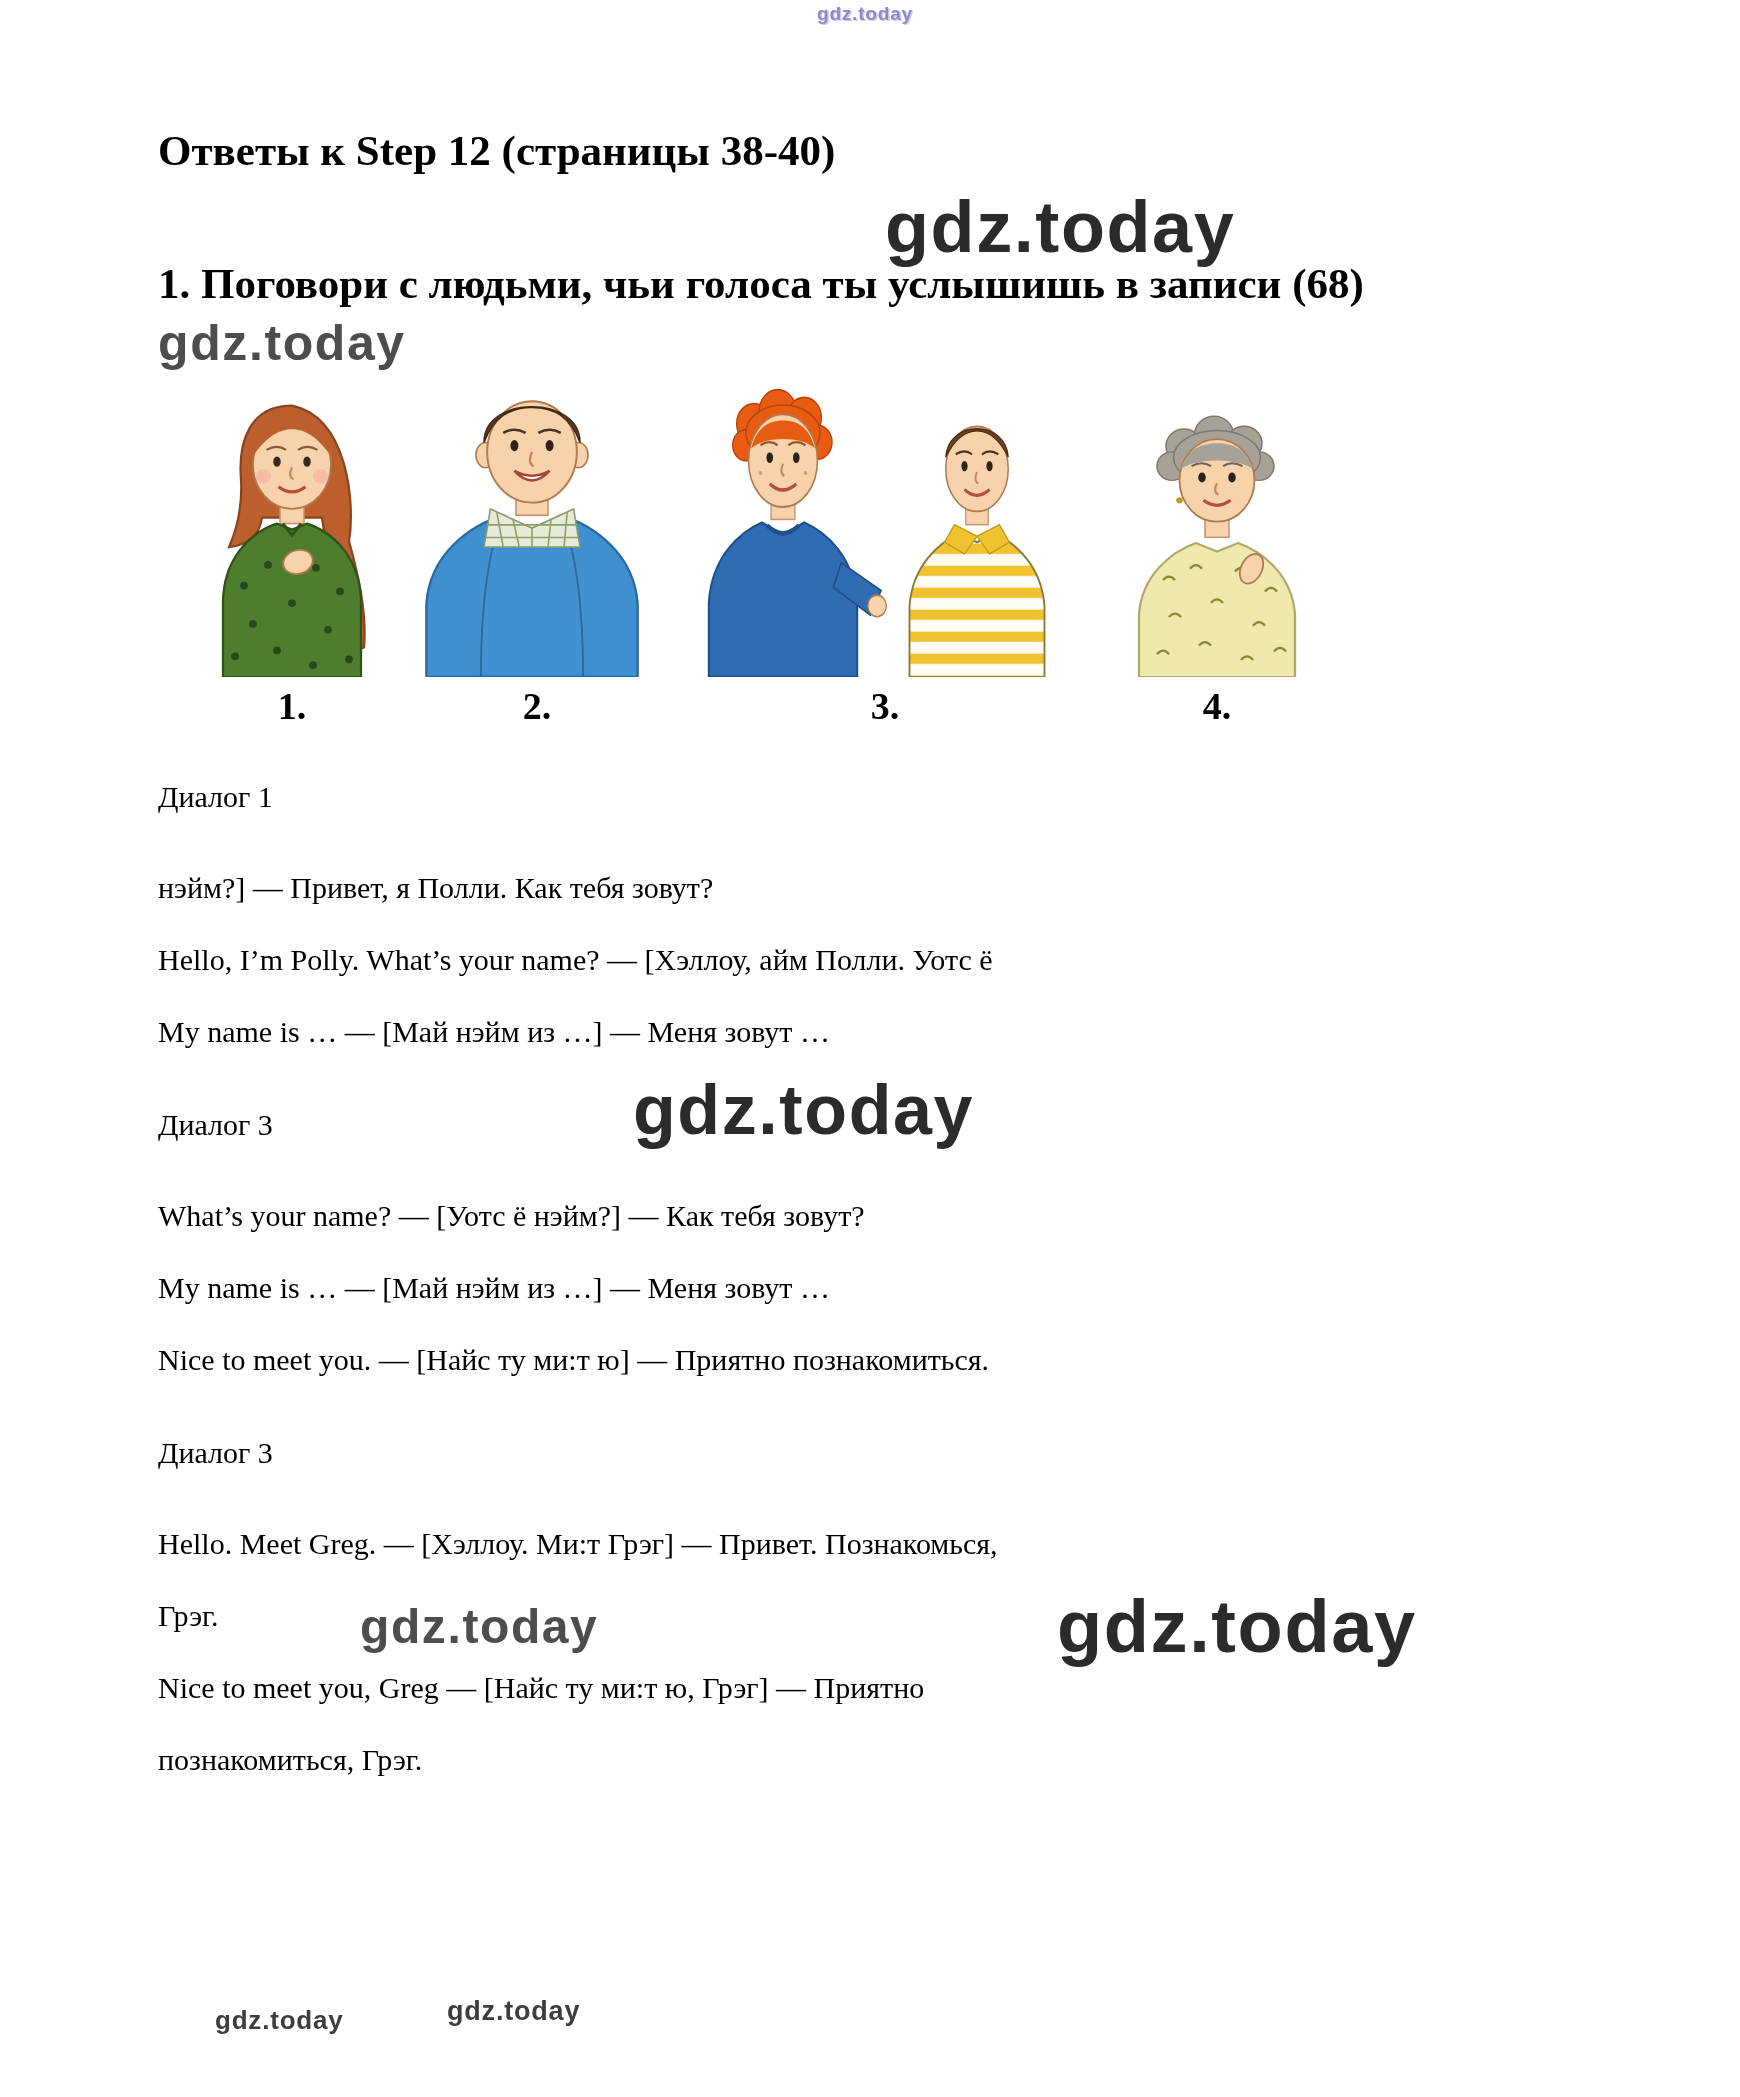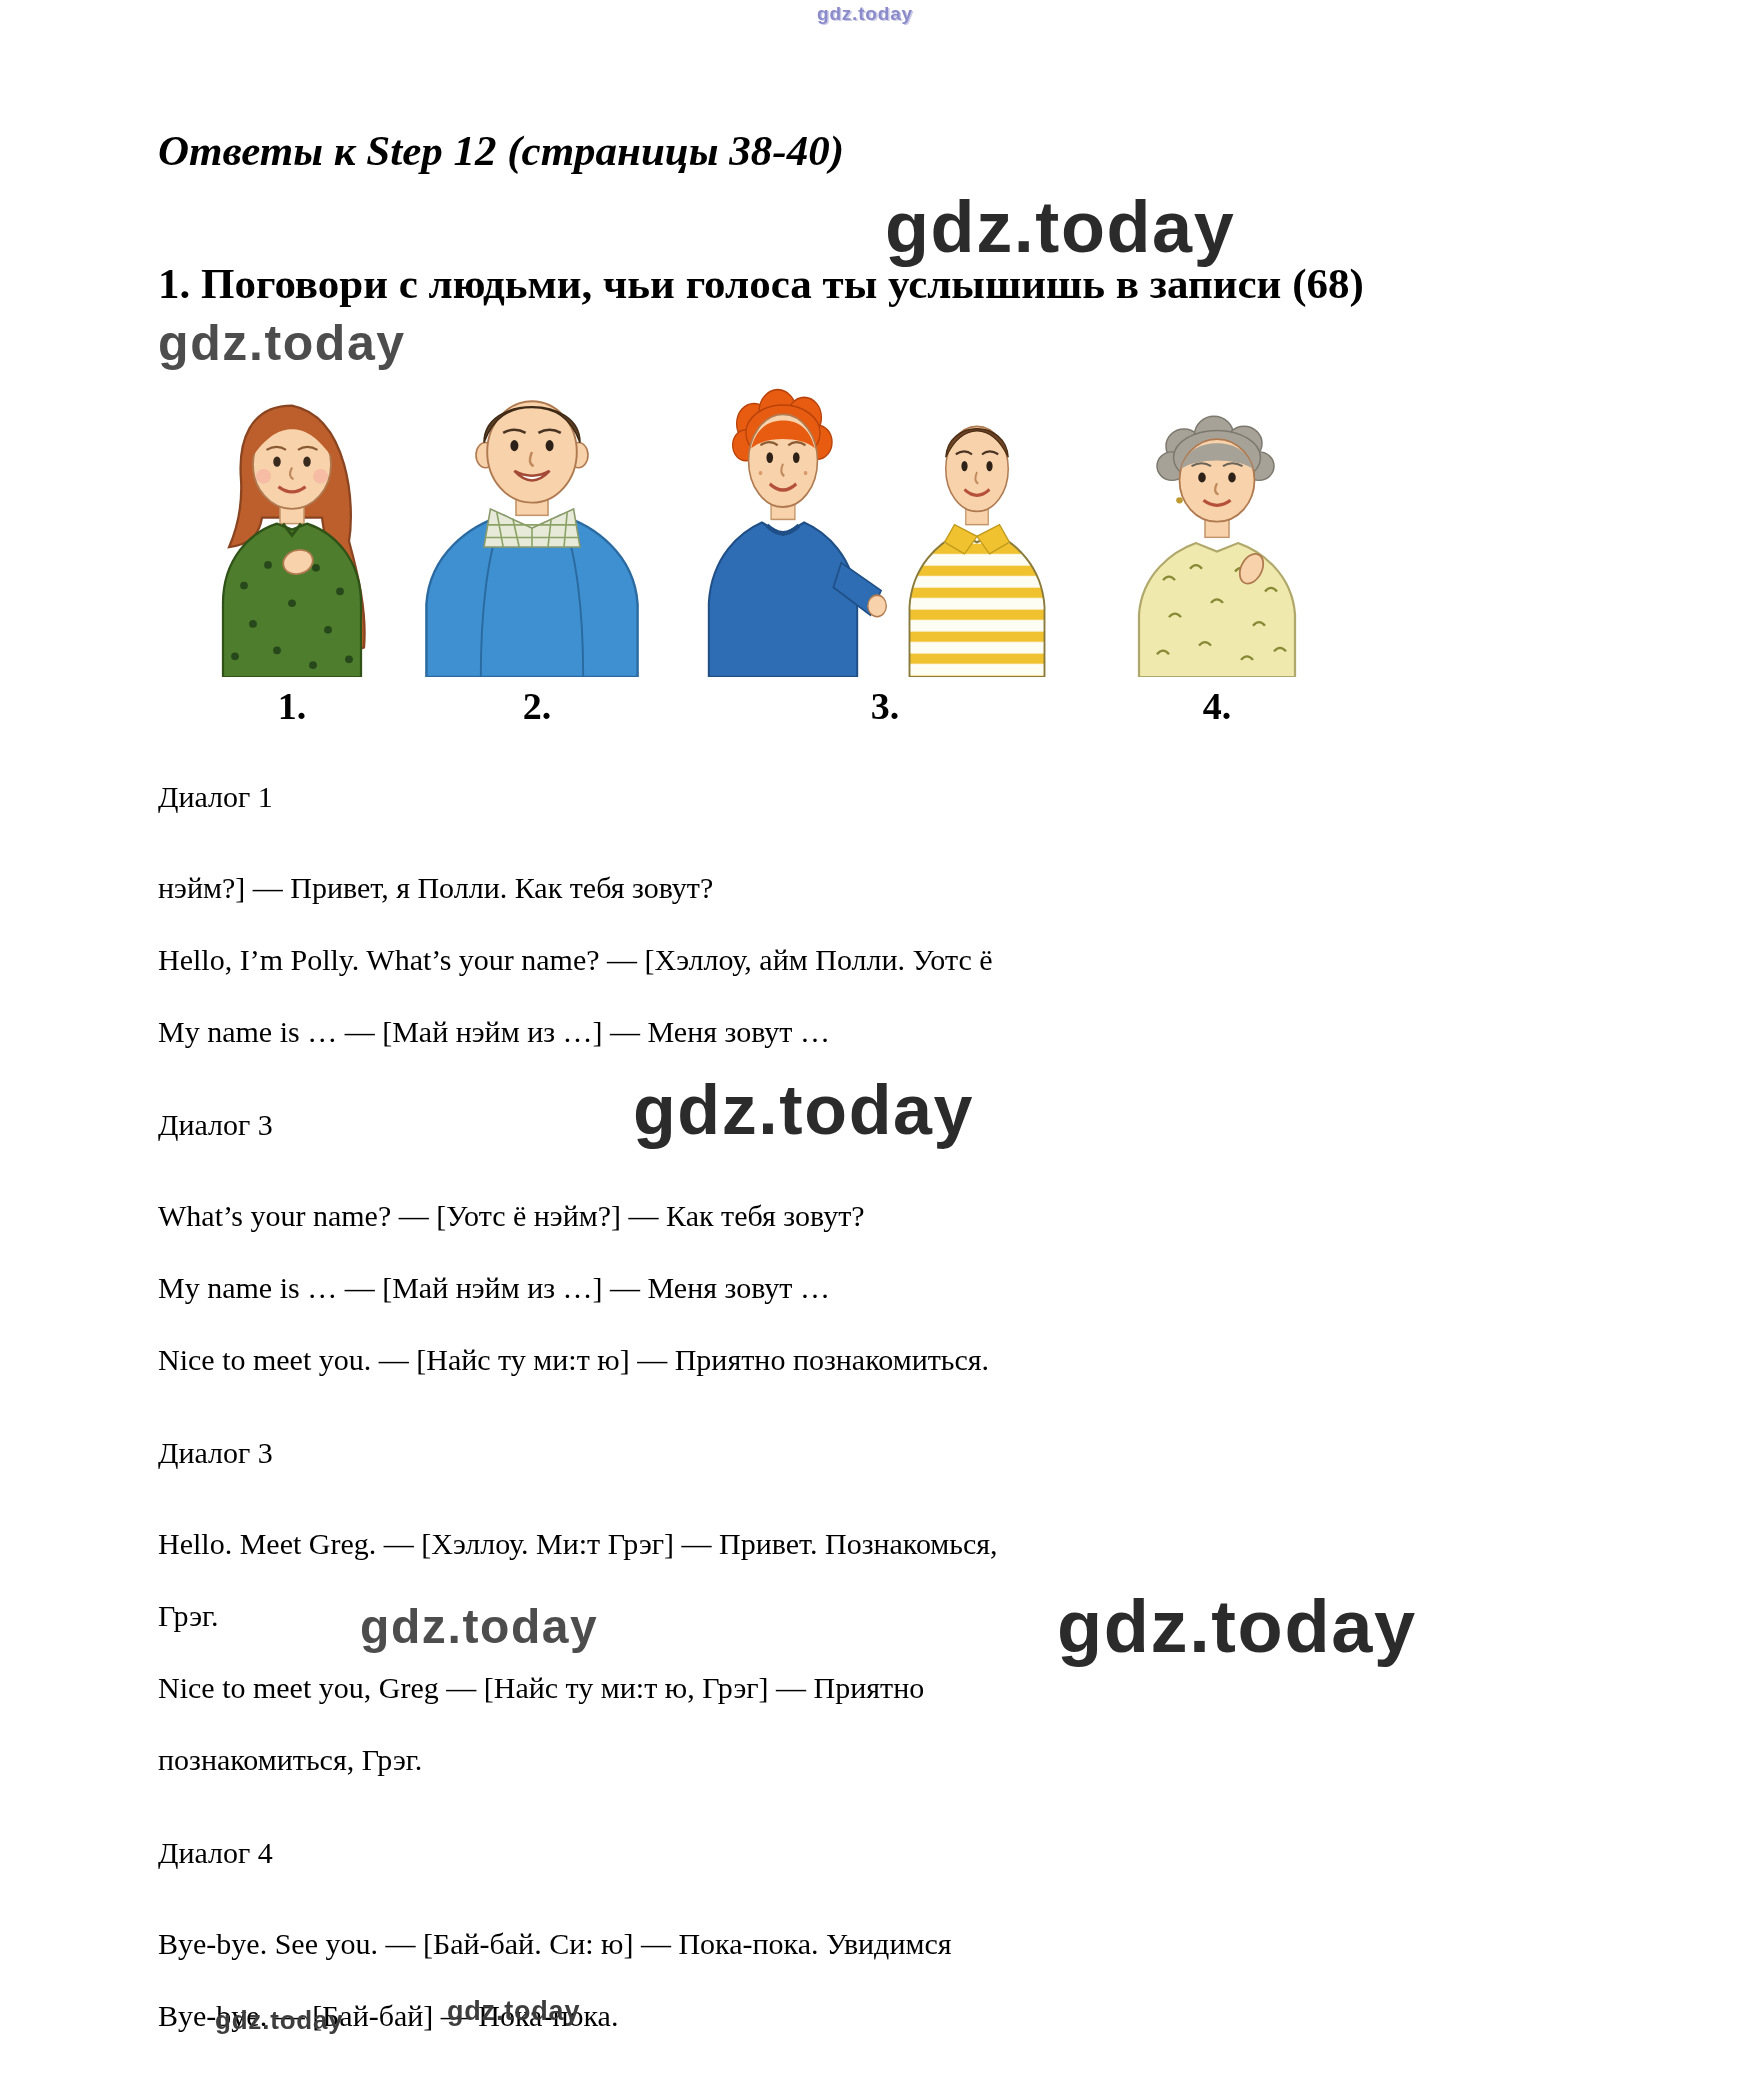--- a/index.html
+++ b/index.html
@@ -11,21 +11,21 @@
     overflow:hidden;
     font-family:"Liberation Serif", serif;
     color:#000000;
   }
   .h1, .h2 {
     margin:0 96px 0 158px;
     font-size:43px;
     font-weight:bold;
     line-height:53px;
   }
-  .h1 { margin-top:124px;font-style:italic; }
+  .h1 { margin-top:124px; }
   .h2 { margin-top:80px; }
 
   .illustration { position:relative; margin-top:40px; height:376px; }
   .figure { position:absolute; }
   .figure svg { width:100%; height:100%; display:block; }
   .fig-label {
     position:absolute; top:334px; width:56px;
     text-align:center; font-size:38px; font-weight:bold;
   }
   .lbl1 { left:264px; } .lbl2 { left:509px; } .lbl3 { left:857px; } .lbl4 { left:1189px; }
@@ -251,27 +251,20 @@
     <section class="dialog">
       <div class="dialog-title">Диалог 3</div>
       <div class="dialog-lines">
         <div class="line">Hello. Meet Greg. — [Хэллоу. Ми:т Грэг] — Привет. Познакомься,</div>
         <div class="line">Грэг.</div>
         <div class="line">Nice to meet you, Greg — [Найс ту ми:т ю, Грэг] — Приятно</div>
         <div class="line">познакомиться, Грэг.</div>
       </div>
     </section>
 
-    <section class="dialog">
-      <div class="dialog-title">Диалог 4</div>
-      <div class="dialog-lines">
-        <div class="line">Bye-bye. See you. — [Бай-бай. Си: ю] — Пока-пока. Увидимся</div>
-        <div class="line">Bye-bye. — [Бай-бай] — Пока-пока.</div>
-      </div>
-    </section>
 
   </main>
 
   <span class="wm wm-top">gdz.today</span>
   <span class="wm wm-title">gdz.today</span>
   <span class="wm wm-left">gdz.today</span>
   <span class="wm wm-center">gdz.today</span>
   <span class="wm wm-d3-left">gdz.today</span>
   <span class="wm wm-d3-right">gdz.today</span>
   <span class="wm wm-bottom-1">gdz.today</span>

